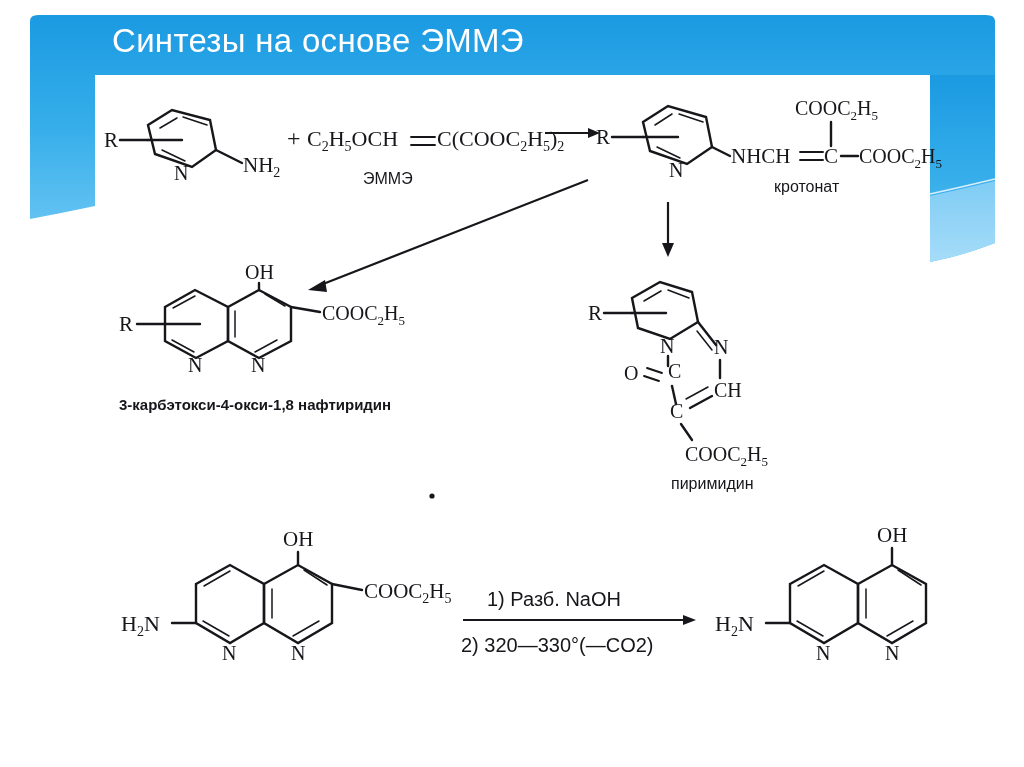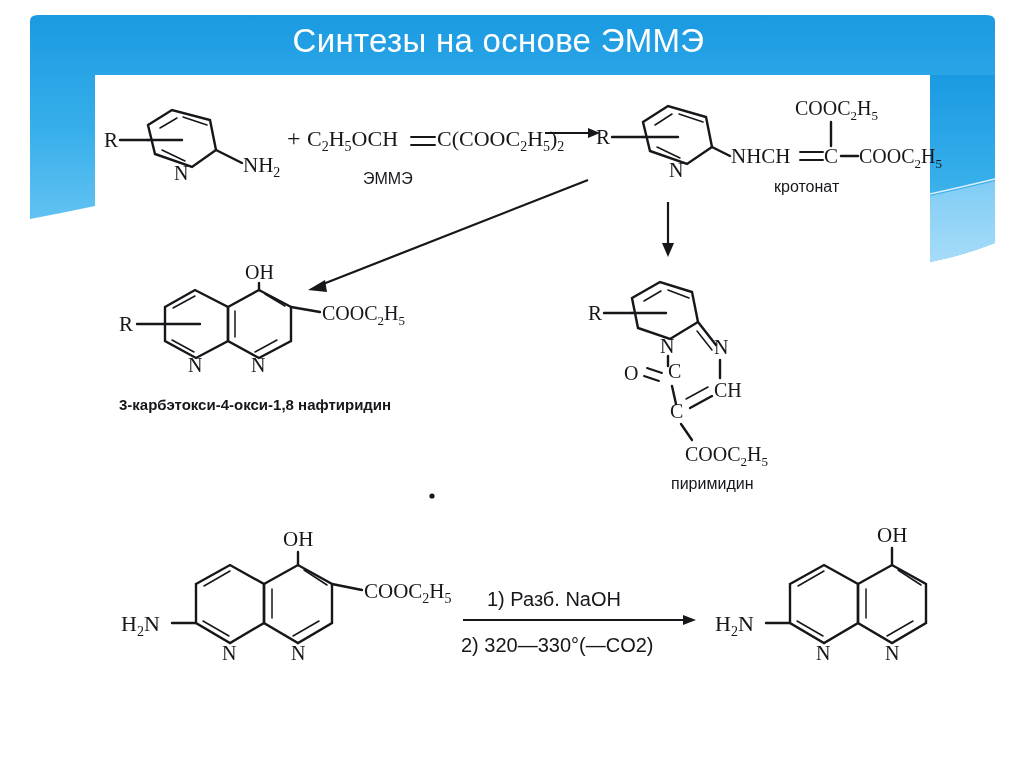--- a/index.html
+++ b/index.html
@@ -25,27 +25,27 @@
   .frame-svg {
     position: absolute;
     left: 0; top: 0;
     width: 1024px; height: 767px;
     pointer-events: none;
   }
 
   
   #title-bar {
     position: absolute;
-    left: 81px;
+    left: 112px;
     top: 16px;
     width: 835px;
     height: 50px;
     display: flex;
     align-items: center;
-    justify-content: center;
+    justify-content: flex-start;
     z-index: 5;
   }
   #title-text {
     color: #ffffff;
     font-size: 33px;
     font-weight: 400;
     letter-spacing: 0.3px;
     font-family: "Liberation Sans", sans-serif;
     white-space: nowrap;
   }

